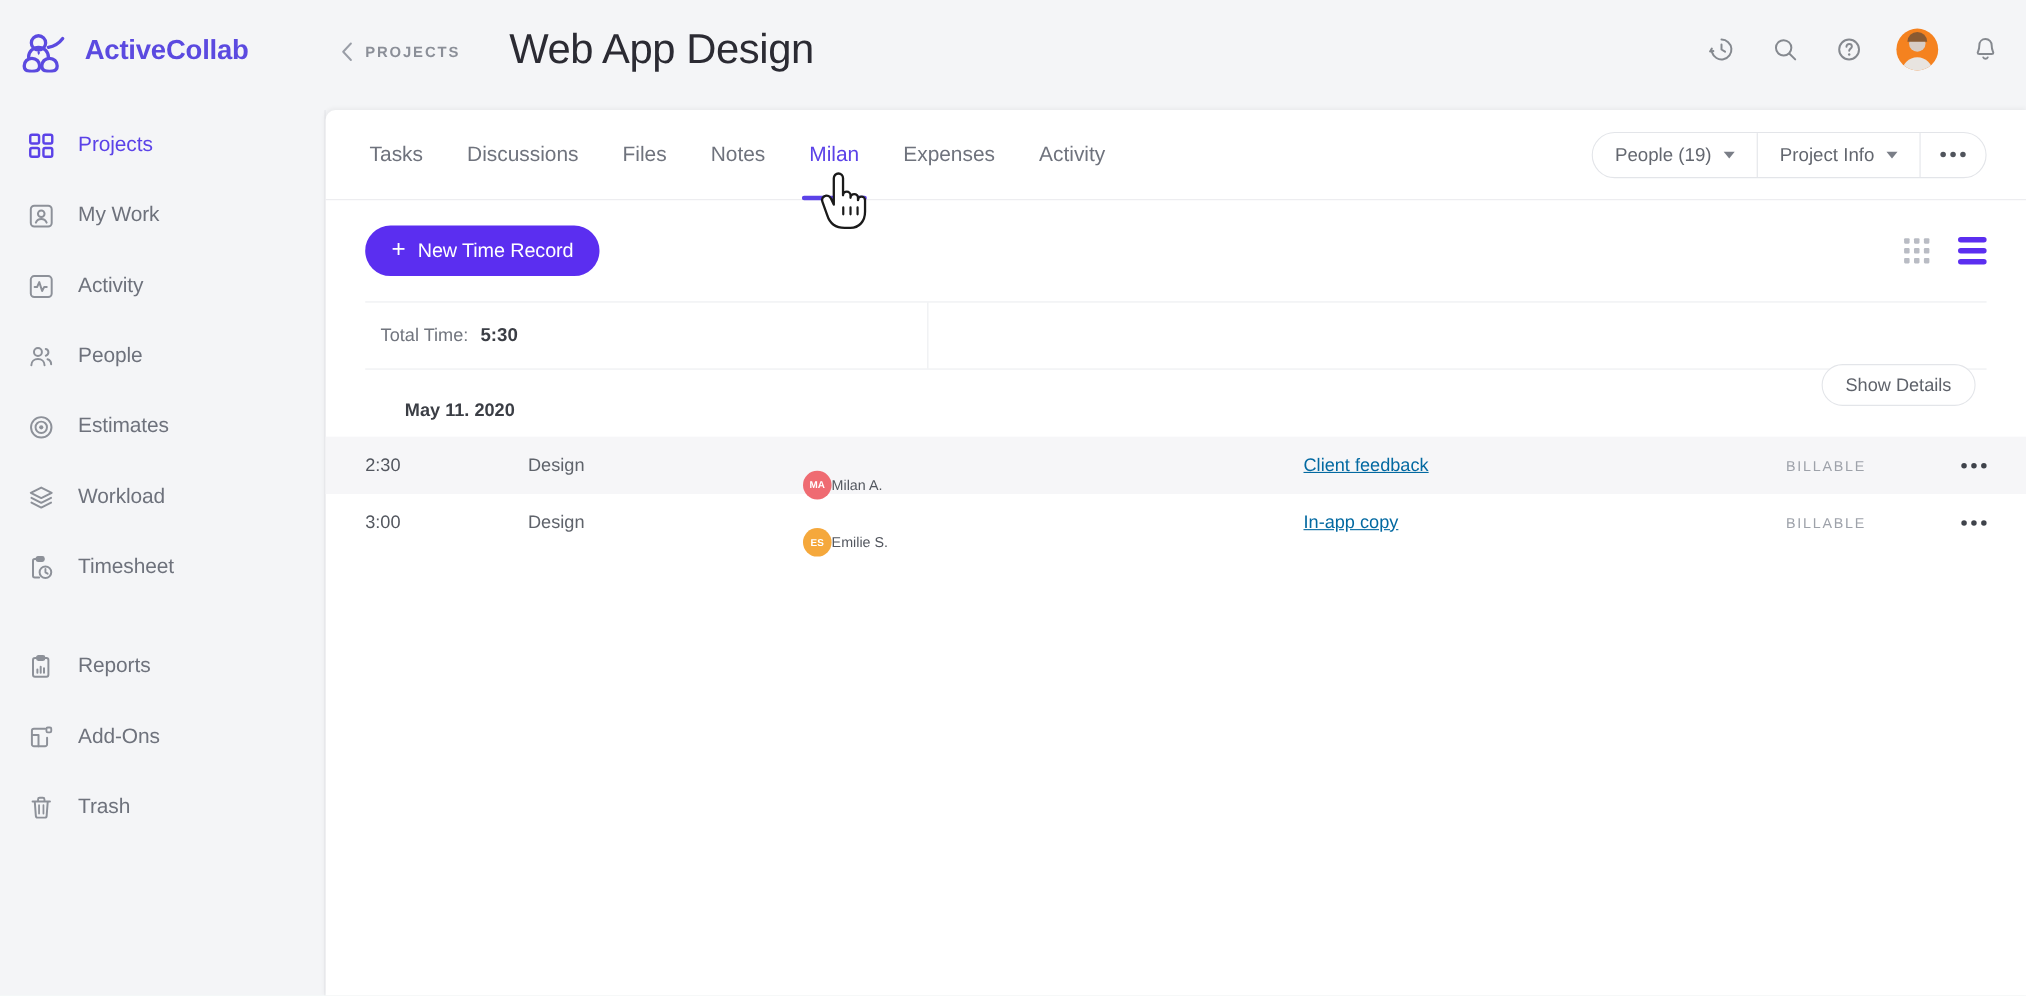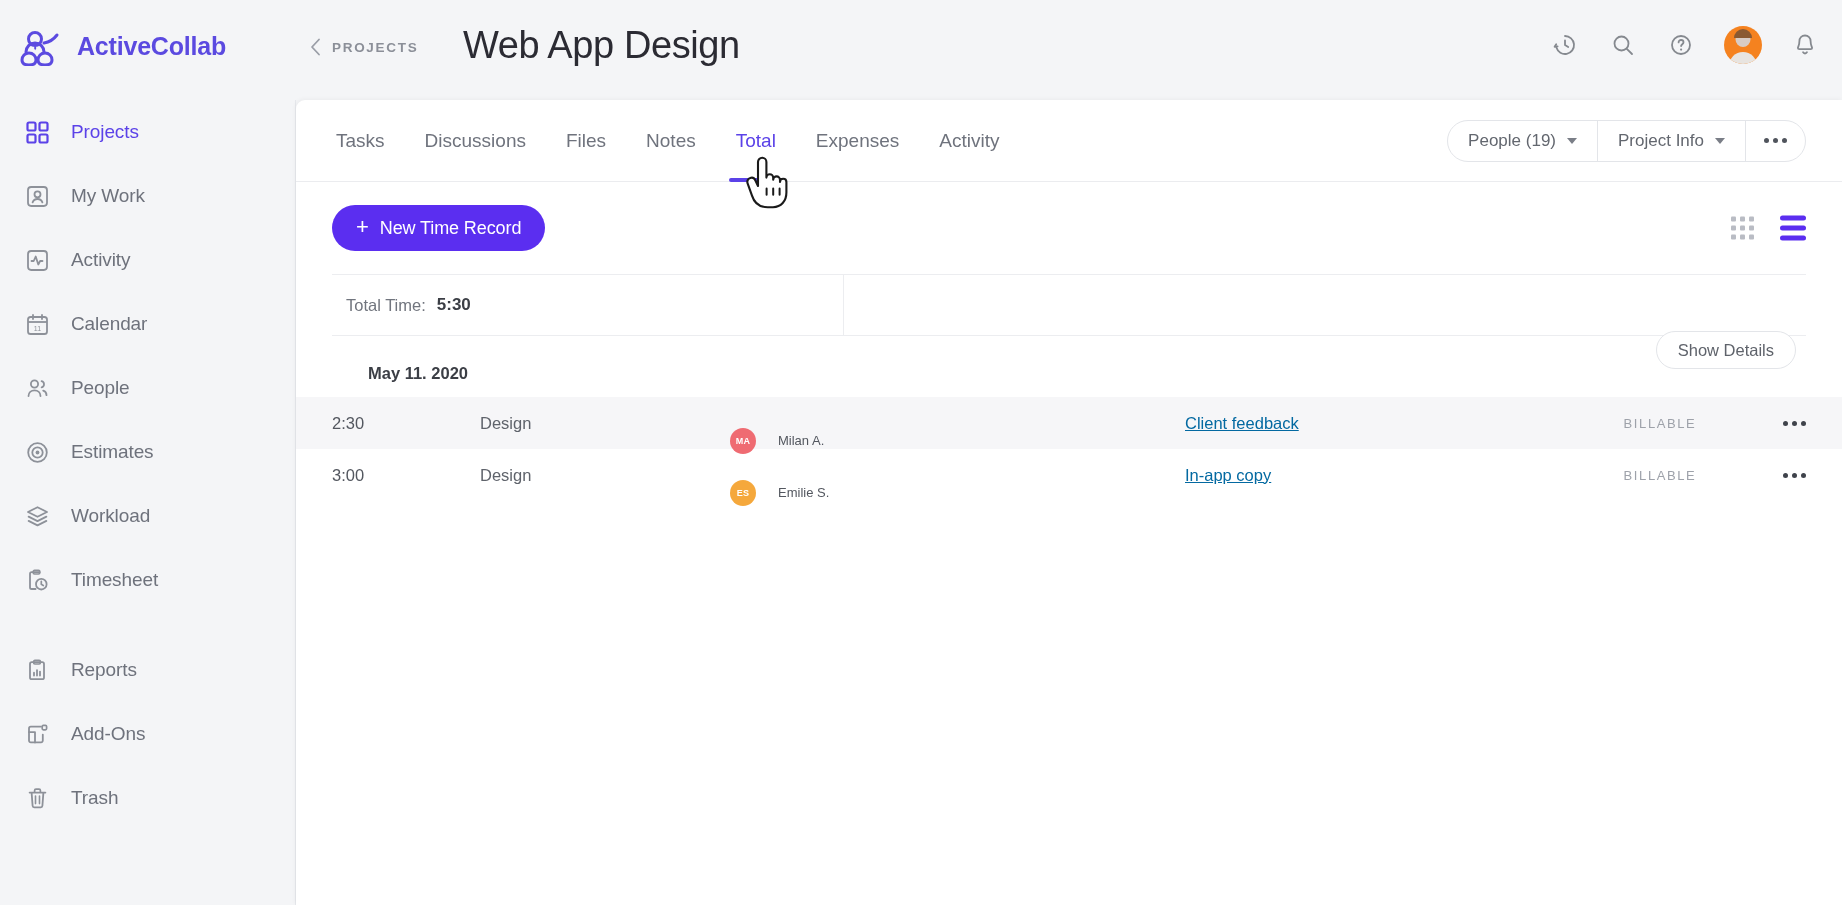--- a/index.html
+++ b/index.html
@@ -165,21 +165,21 @@
     padding: 0 36px 14px 36px;
     font-size: 16.5px; font-weight: 700; color: #3b3e45; margin-left: 36px;
   }
   .trow {
     display: flex; align-items: center; height: 52px; padding: 0 36px;
     font-size: 16.5px; color: #5f636b;
   }
   .trow.alt { background: #f6f6f8; }
   .c-time { width: 148px; color: #53575f; }
   .c-type { width: 250px; color: #5f636b; }
-  .c-user { width: 455px; display: flex; align-items: center; gap: 22px; margin-top: 35px; }
+  .c-user { width: 455px; display: flex; align-items: center; gap: 0; margin-top: 35px; }
   .c-link { flex: 1; }
   .c-link a { color: #0369a1; text-decoration: underline; font-size: 16.5px; cursor: pointer; }
   .c-billable {
     width: 180px; text-align: center;
     font-size: 13px; color: #9ea2aa; letter-spacing: 1.6px;
   }
   .c-more { width: 56px; display: flex; justify-content: flex-end; cursor: pointer; }
   .more-glyph { display: flex; gap: 4px; }
   .more-glyph i { width: 5px; height: 5px; border-radius: 50%; background: #3f434b; display: block; }
   .av {
@@ -288,31 +288,20 @@
     <div class="nav-item">
       <span class="nav-ico">
         <svg width="25" height="25" viewBox="0 0 25 25" fill="none">
           <rect x="3" y="3" width="19" height="19" rx="3.2" stroke="#8d9199" stroke-width="1.8"></rect>
           <path d="M6.5 13h2.2l2-4.5 2.6 8 1.8-3.5h2.4" stroke="#8d9199" stroke-width="1.8" stroke-linecap="round" stroke-linejoin="round"></path>
         </svg>
       </span>
       <span class="nav-label">Activity</span>
     </div>
 
-    <div class="nav-item">
-      <span class="nav-ico">
-        <svg width="25" height="25" viewBox="0 0 25 25" fill="none">
-          <rect x="3" y="5" width="19" height="17" rx="2.6" stroke="#8d9199" stroke-width="1.8"></rect>
-          <path d="M3 10h19" stroke="#8d9199" stroke-width="1.8"></path>
-          <path d="M8 3v4M17 3v4" stroke="#8d9199" stroke-width="1.8" stroke-linecap="round"></path>
-          <text x="12.5" y="19" font-size="7" fill="#8d9199" text-anchor="middle" font-family="Liberation Sans, sans-serif">11</text>
-        </svg>
-      </span>
-      <span class="nav-label">Calendar</span>
-    </div>
 
     <div class="nav-item">
       <span class="nav-ico">
         <svg width="25" height="25" viewBox="0 0 25 25" fill="none">
           <circle cx="9.5" cy="8" r="3.6" stroke="#8d9199" stroke-width="1.8"></circle>
           <path d="M3.5 20c0-3.4 2.7-5.6 6-5.6s6 2.2 6 5.6" stroke="#8d9199" stroke-width="1.8" stroke-linecap="round"></path>
           <path d="M16.6 5.2a3.2 3.2 0 0 1 0 6.2" stroke="#8d9199" stroke-width="1.8" stroke-linecap="round"></path>
           <path d="M18.2 14.6c2 .6 3.3 2.3 3.3 4.6" stroke="#8d9199" stroke-width="1.8" stroke-linecap="round"></path>
         </svg>
       </span>
@@ -401,21 +390,21 @@
         <div class="tab">
             <span>Discussions</span>
           </div>
         <div class="tab">
             <span>Files</span>
           </div>
         <div class="tab">
             <span>Notes</span>
           </div>
         <div class="tab active">
-            <span>Total</span>
+            <span>Milan</span>
           </div>
         <div class="tab">
             <span>Expenses</span>
           </div>
         <div class="tab">
             <span>Activity</span>
           </div>
       </div>
 
       <div class="tabs-right">

